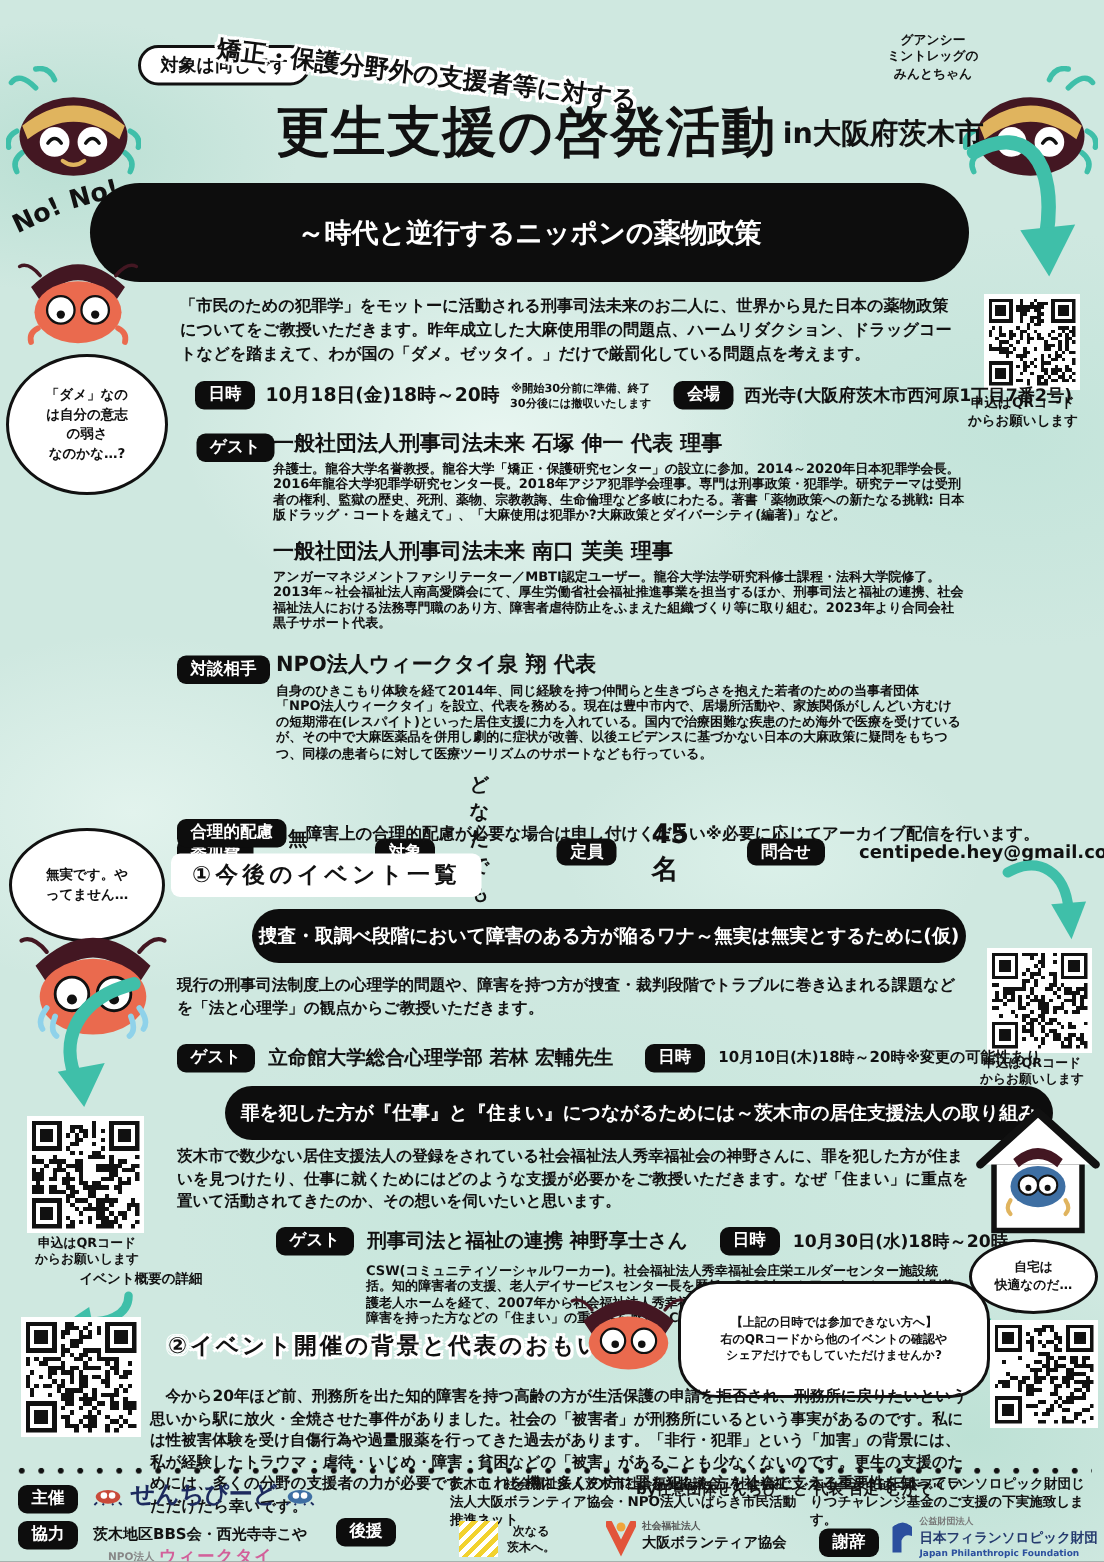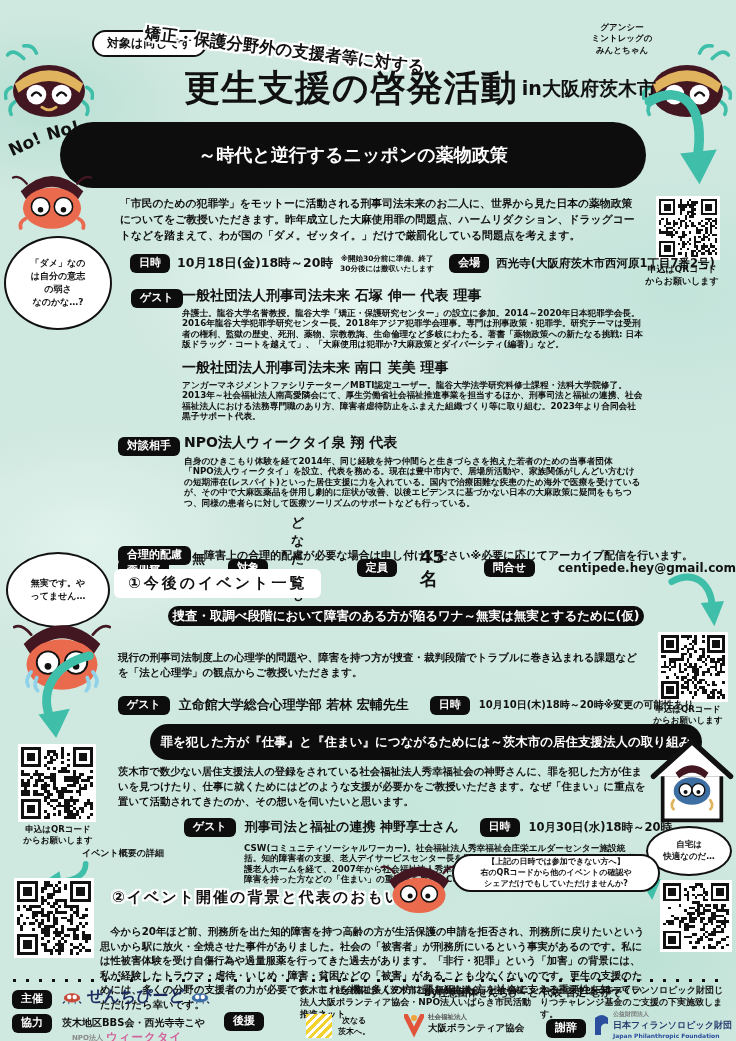--- a/index.html
+++ b/index.html
@@ -325,21 +325,21 @@
   <div class="abs" style="left:182px;top:359px;font-size:14px;font-weight:900">一般社団法人刑事司法未来 南口 芙美 理事</div>
   <div class="abs" style="left:182px;top:380px;width:462px;font-size:8.7px;font-weight:700;line-height:1.2">アンガーマネジメントファシリテーター／MBTI認定ユーザー。龍谷大学法学研究科修士課程・法科大学院修了。2013年～社会福祉法人南高愛隣会にて、厚生労働省社会福祉推進事業を担当するほか、刑事司法と福祉の連携、社会福祉法人における法務専門職のあり方、障害者虐待防止をふまえた組織づくり等に取り組む。2023年より合同会社黒子サポート代表。</div>
 
   <span class="abs badge" style="left:118px;top:437px">対談相手</span>
   <div class="abs" style="left:184px;top:434px;font-size:14px;font-weight:900">NPO法人ウィークタイ泉 翔 代表</div>
   <div class="abs" style="left:184px;top:456px;width:458px;font-size:8.7px;font-weight:700;line-height:1.2">自身のひきこもり体験を経て2014年、同じ経験を持つ仲間らと生きづらさを抱えた若者のための当事者団体「NPO法人ウィークタイ」を設立、代表を務める。現在は豊中市内で、居場所活動や、家族関係がしんどい方むけの短期滞在(レスパイト)といった居住支援に力を入れている。国内で治療困難な疾患のため海外で医療を受けているが、その中で大麻医薬品を併用し劇的に症状が改善、以後エビデンスに基づかない日本の大麻政策に疑問をもちつつ、同様の患者らに対して医療ツーリズムのサポートなども行っている。</div>
 
   <div class="abs row" style="left:118px;top:514px;gap:23px">
     <span class="badge">参加費</span>
     <span style="font-size:13px;font-weight:900">無料</span>
-    <span class="badge" style="">対象</span>
+    <span class="badge" style="margin-left:22px">対象</span>
     <span style="font-size:13px;font-weight:900">どなたでも可</span>
     <span class="badge" style="margin-left:22px">定員</span>
     <span style="font-size:18px;font-weight:900">45名</span>
     <span class="badge" style="margin-left:16px">問合せ</span>
     <span style="font-size:12px;font-weight:900">centipede.hey@gmail.com</span>
   </div>
 
   <div class="abs row" style="left:118px;top:546px;gap:13px">
     <span class="badge">合理的配慮</span>
     <span style="font-size:11px;font-weight:900">障害上の合理的配慮が必要な場合は申し付けください※必要に応じてアーカイブ配信を行います。</span>
@@ -361,21 +361,21 @@
     <g stroke="#8fd2ea" stroke-width="4" fill="none" stroke-linecap="round">
       <path d="M28 68 q-4 10 1 14"></path>
         <path d="M22 62 q-7 9 -3 15"></path>
       <path d="M82 68 q4 10 -1 14"></path>
         <path d="M88 62 q7 9 3 15"></path>
     </g>
   </svg>
 
   <div class="abs" style="left:114px;top:569px;background:#fff;border-radius:6px;padding:5px 14px;font-size:15px;font-weight:900;letter-spacing:3px">①今後のイベント一覧</div>
 
-  <div class="abs bannerbox" style="left:168px;top:606px;width:476px;height:20px;font-size:12.5px">捜査・取調べ段階において障害のある方が陥るワナ～無実は無実とするために(仮)</div>
+  <div class="abs bannerbox" style="left:168px;top:606px;width:476px;height:36px;font-size:12.5px">捜査・取調べ段階において障害のある方が陥るワナ～無実は無実とするために(仮)</div>
   <svg class="abs" style="left:664px;top:570px;width:62px;height:60px" viewBox="0 0 64 62">
     <path d="M8 12 C30 0 48 12 50 38" stroke="#3fbfa9" stroke-width="7" fill="none" stroke-linecap="round"></path>
     <path d="M38 34 L52 58 L62 32 Z" fill="#3fbfa9"></path>
   </svg>
   <div class="abs" style="left:118px;top:650px;width:526px;font-size:10.5px;font-weight:800;line-height:1.45">現行の刑事司法制度上の心理学的問題や、障害を持つ方が捜査・裁判段階でトラブルに巻き込まれる課題などを「法と心理学」の観点からご教授いただきます。</div>
   <div class="abs qr" style="left:658px;top:632px;width:70px;height:70px">
       <svg viewBox="0 0 25 25" shape-rendering="crispEdges">
         <rect width="25" height="25" fill="#fff"></rect>
         <rect x="0" y="8" width="1" height="1" fill="#111"></rect>
         <rect x="0" y="12" width="1" height="1" fill="#111"></rect>
@@ -996,21 +996,21 @@
         <rect x="2" y="2" width="3" height="3" fill="#111"></rect>
         <rect x="18" y="0" width="7" height="7" fill="#111"></rect>
         <rect x="19" y="1" width="5" height="5" fill="#fff"></rect>
         <rect x="20" y="2" width="3" height="3" fill="#111"></rect>
         <rect x="0" y="18" width="7" height="7" fill="#111"></rect>
         <rect x="1" y="19" width="5" height="5" fill="#fff"></rect>
         <rect x="2" y="20" width="3" height="3" fill="#111"></rect>
       </svg>
     </div>
 
-  <div class="abs cap" style="left:24px;top:847px;width:140px;font-size:9px;text-align:right">イベント概要の詳細</div>
+  <div class="abs cap" style="left:24px;top:847px;width:140px;font-size:9px;text-align:center">イベント概要の詳細</div>
   <svg class="abs" style="left:40px;top:860px;width:52px;height:30px" viewBox="0 0 54 32">
     <path d="M48 4 C48 18 32 24 14 22" stroke="#3fbfa9" stroke-width="6" fill="none" stroke-linecap="round"></path>
     <path d="M20 12 L2 24 L24 32 Z" fill="#3fbfa9"></path>
   </svg>
   <div class="abs qr" style="left:14px;top:878px;width:80px;height:80px">
       <svg viewBox="0 0 25 25" shape-rendering="crispEdges">
         <rect width="25" height="25" fill="#fff"></rect>
         <rect x="0" y="8" width="1" height="1" fill="#111"></rect>
         <rect x="0" y="9" width="1" height="1" fill="#111"></rect>
         <rect x="0" y="12" width="1" height="1" fill="#111"></rect>
@@ -1218,21 +1218,21 @@
         <path d="M22 18 Q12 6 4 10"></path>
         <path d="M88 18 Q98 6 106 10"></path>
       </g>
     <path d="M14 28 Q55 -10 96 28 L88 40 Q55 4 22 40 Z" fill="#431722"></path>
     <ellipse cx="55" cy="48" rx="36" ry="24" fill="#ea6a4e"></ellipse>
     <circle cx="41" cy="46" r="11" fill="#fff" stroke="#111" stroke-width="2"></circle>
     <circle cx="69" cy="46" r="11" fill="#fff" stroke="#111" stroke-width="2"></circle>
     <circle cx="43" cy="49" r="3.4" fill="#111"></circle>
       <circle cx="67" cy="49" r="3.4" fill="#111"></circle>
   </svg>
-  <div class="abs pre" style="left:452px;top:854px;width:208px;background:#fff;border:2px solid #111;border-radius:26px;padding:0 8px;font-size:8px;font-weight:800;text-align:center;line-height:1.4;box-sizing:border-box">【上記の日時では参加できない方へ】
+  <div class="abs pre" style="left:452px;top:854px;width:208px;background:#fff;border:2px solid #111;border-radius:26px;padding:20px 8px;font-size:8px;font-weight:800;text-align:center;line-height:1.4;box-sizing:border-box">【上記の日時では参加できない方へ】
 右のQRコードから他のイベントの確認や
 シェアだけでもしていただけませんか?</div>
   <div class="abs" style="left:100px;top:924px;width:550px;font-size:10.3px;font-weight:800;line-height:1.42;text-indent:1em">今から20年ほど前、刑務所を出た知的障害を持つ高齢の方が生活保護の申請を拒否され、刑務所に戻りたいという思いから駅に放火・全焼させた事件がありました。社会の「被害者」が刑務所にいるという事実があるのです。私には性被害体験を受け自傷行為や過量服薬を行ってきた過去があります。「非行・犯罪」という「加害」の背景には、私が経験したトラウマ・虐待・いじめ・障害・貧困などの「被害」があることも少なくないのです。更生の支援のためには、多くの分野の支援者の力が必要です。これを機に多くの方に罪を犯した方を社会で支える重要性を知っていただけたら幸いです。</div>
   <div class="abs" style="left:424px;top:986px;font-size:10px;font-weight:900">by任意団体せんちぴーど 代表 百足"むかで"</div>
 
   <div class="abs dots" style="left:8px;top:978px;width:720px"></div>
 
   <span class="abs badge" style="left:12px;top:990px">主催</span>
   <div class="abs row" style="left:62px;top:986px;gap:5px">
     <svg style="width:20px;height:14px" viewBox="0 0 22 14">

